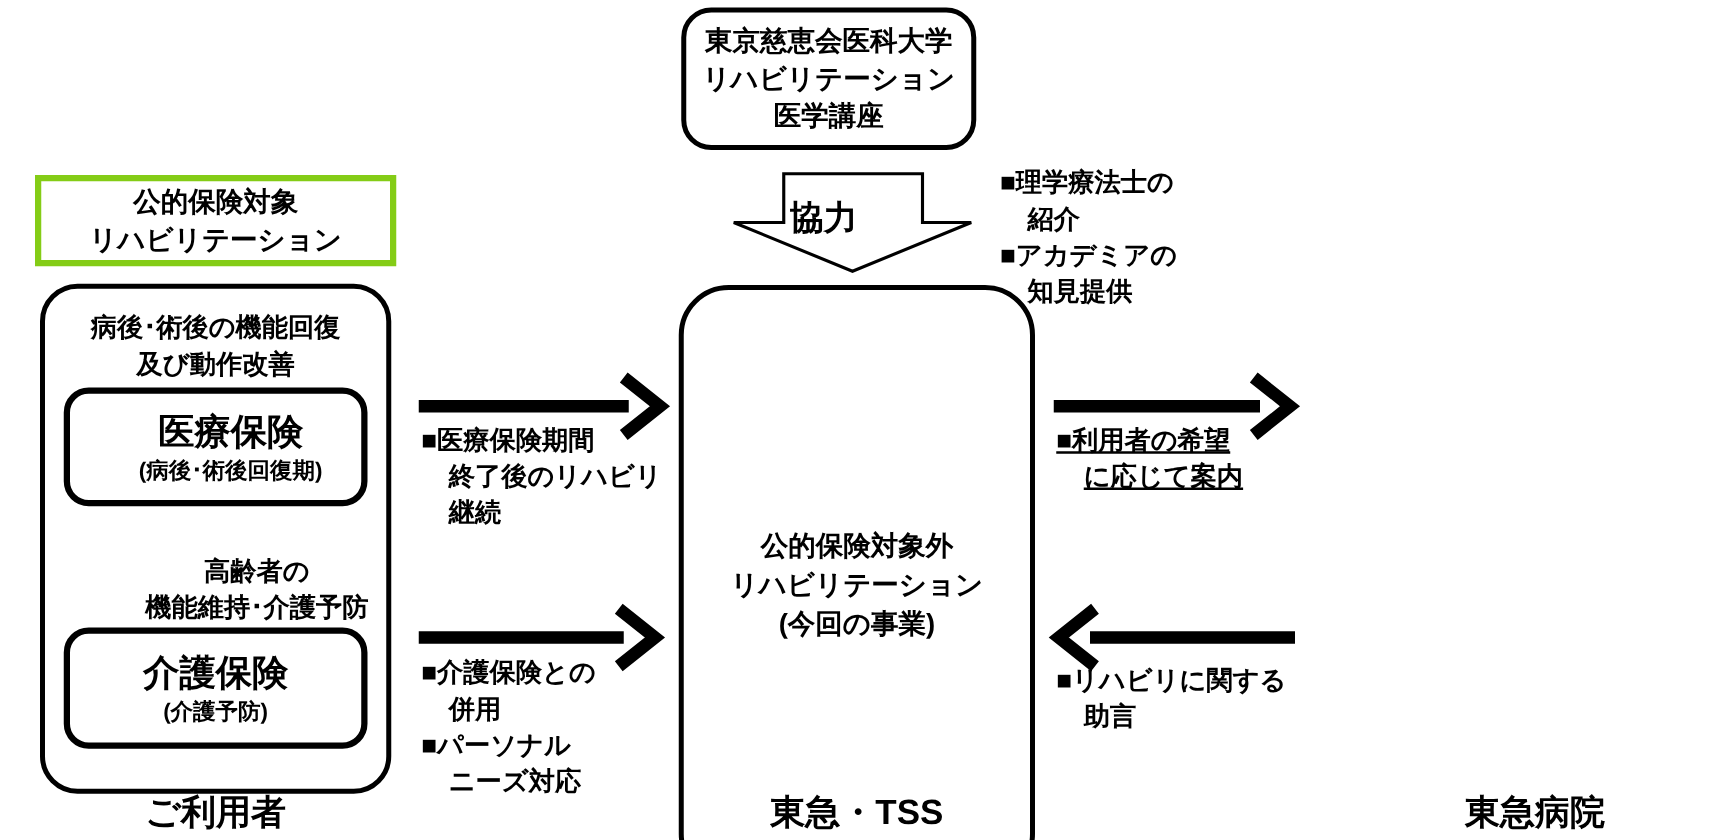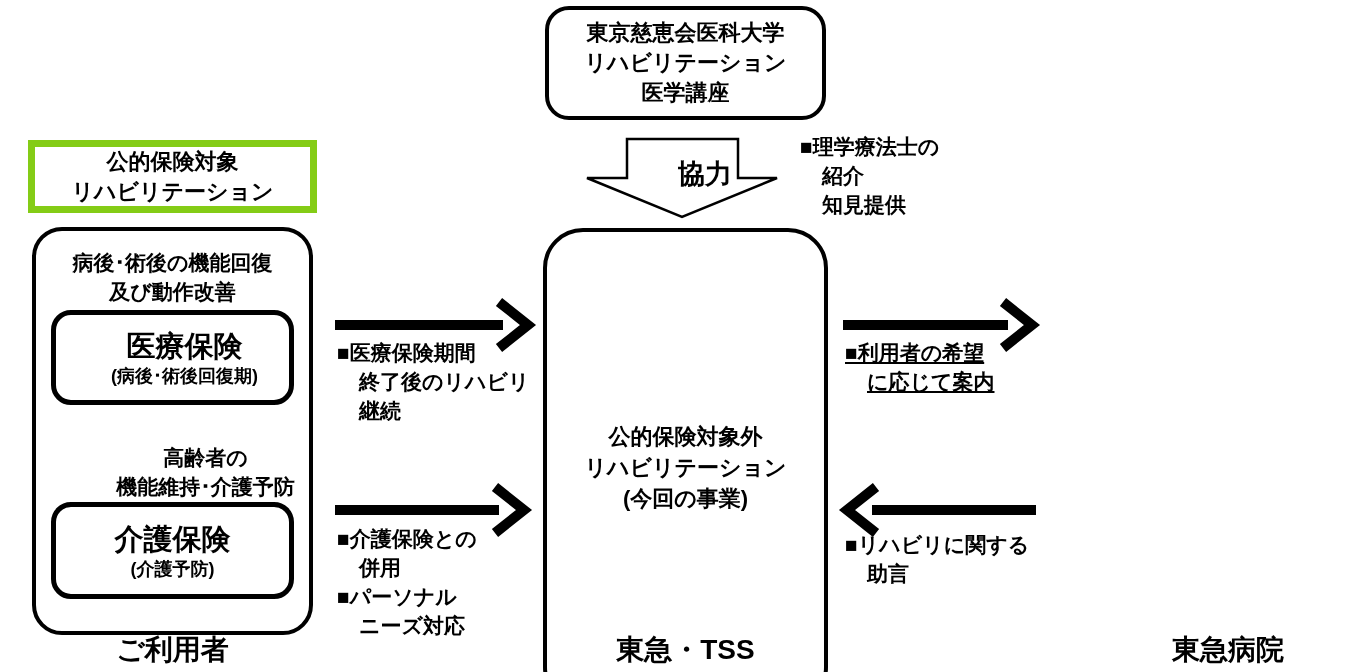--- a/index.html
+++ b/index.html
@@ -6,41 +6,41 @@
   .canvas {
     position:relative; width:1371px; height:672px; background:#ffffff;
     font-family:"Liberation Sans","DejaVu Sans",sans-serif;
     font-weight:bold; color:#000; overflow:hidden;
   }
   .abs { position:absolute; }
   .center-text { text-align:center; }
 
   
   .round-box { border:4px solid #000; background:#fff; box-sizing:border-box; }
-  .sharp-box { border:7px solid #84cc16; background:#fff; box-sizing:border-box; }
+  .sharp-box { border:5px solid #84cc16; background:#fff; box-sizing:border-box; }
   .flex-center { display:flex; flex-direction:column; justify-content:center; align-items:center; }
 
-  .jikei-box   { left:545px; top:6px;   width:281px; height:114px; border-radius:24px; font-size:22px; line-height:30px; }
+  .jikei-box   { left:545px; top:6px;   width:236px; height:114px; border-radius:24px; font-size:22px; line-height:30px; }
   .public-box  { left:28px;  top:140px; width:289px; height:73px;  font-size:22px; line-height:30px; }
   .user-panel  { left:32px;  top:227px; width:281px; height:408px; border-radius:30px; }
   .inner-box   { position:absolute; left:15px; width:243px; border:5px solid #000; border-radius:20px; background:#fff; box-sizing:border-box; }
   .inner-title { font-size:29px; line-height:36px; }
   .inner-sub   { font-size:18px; line-height:24px; }
   .panel-caption { position:absolute; left:0; width:100%; text-align:center; font-size:21px; line-height:29px; }
   .tss-box     { left:543px;  top:228px; width:285px; height:479px; border-radius:40px; font-size:22px; line-height:31px; }
   .hosp-box    { left:1060px; top:230px; width:280px; height:394px; border-radius:40px; font-size:22px; line-height:31px; }
 
   .footer-label { top:634px; font-size:28px; line-height:32px; text-align:center; }
 
   
   .flow-label { font-size:21px; line-height:29px; }
   .flow-label .indent { padding-left:22px; }
   .flow-label div { white-space:nowrap; }
 
-  .coop-label { left:632px; top:159px; width:100px; text-align:right; font-size:27px; line-height:30px; }
+  .coop-label { left:632px; top:159px; width:100px; text-align:left; font-size:27px; line-height:30px; }
 
   svg { display:block; }
 </style>
 </head>
 <body>
 
 <div class="canvas">
 
   <svg class="abs" style="left:0;top:0;" width="1371" height="672" viewBox="0 0 1371 672">
 
@@ -71,20 +71,21 @@
     <div>東京慈恵会医科大学</div>
     <div>リハビリテーション</div>
     <div>医学講座</div>
   </div>
 
   <div class="abs coop-label">協力</div>
 
   <div class="abs flow-label" style="left:800px; top:132px;">
     <div>■理学療法士の</div>
     <div class="indent">紹介</div>
+    <div>■アカデミアの</div>
     <div class="indent">知見提供</div>
   </div>
 
   <div class="abs sharp-box flex-center center-text public-box">
     <div>公的保険対象</div>
     <div>リハビリテーション</div>
   </div>
 
   <div class="abs round-box user-panel">
     <div class="panel-caption" style="top:17px;">

